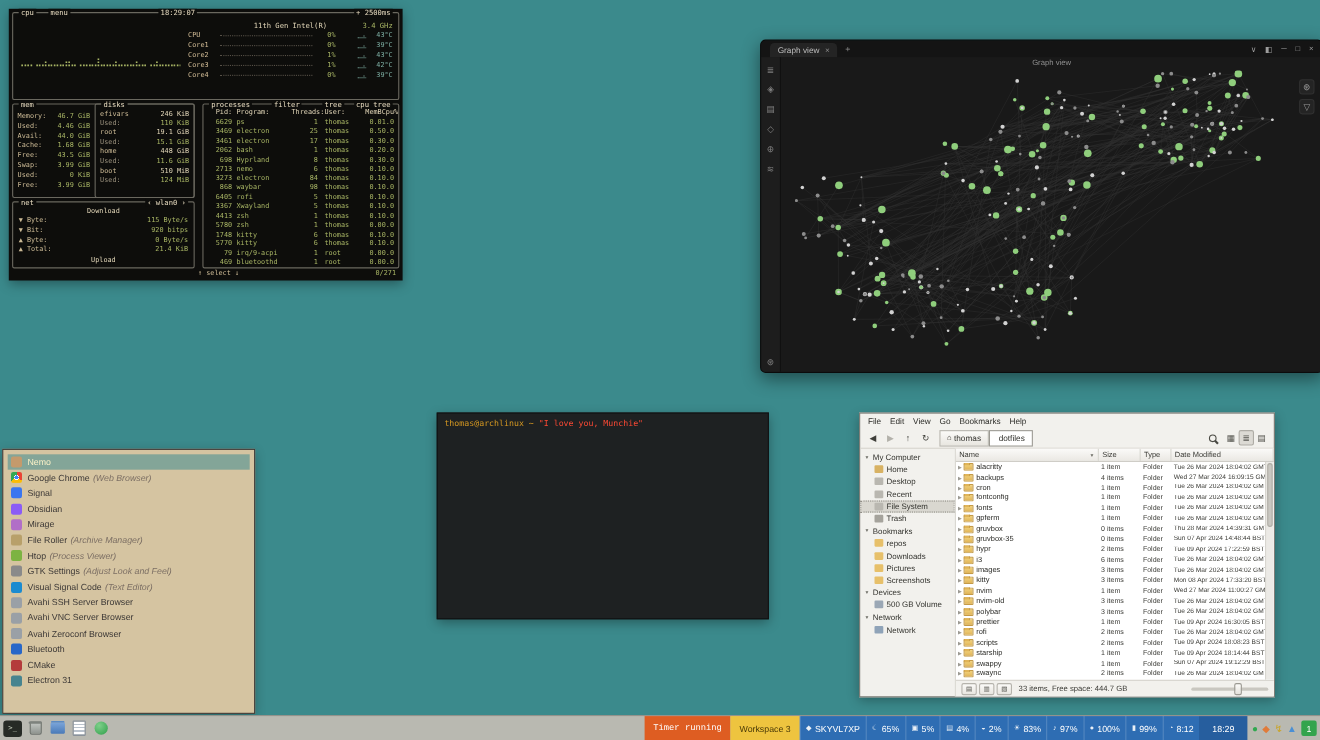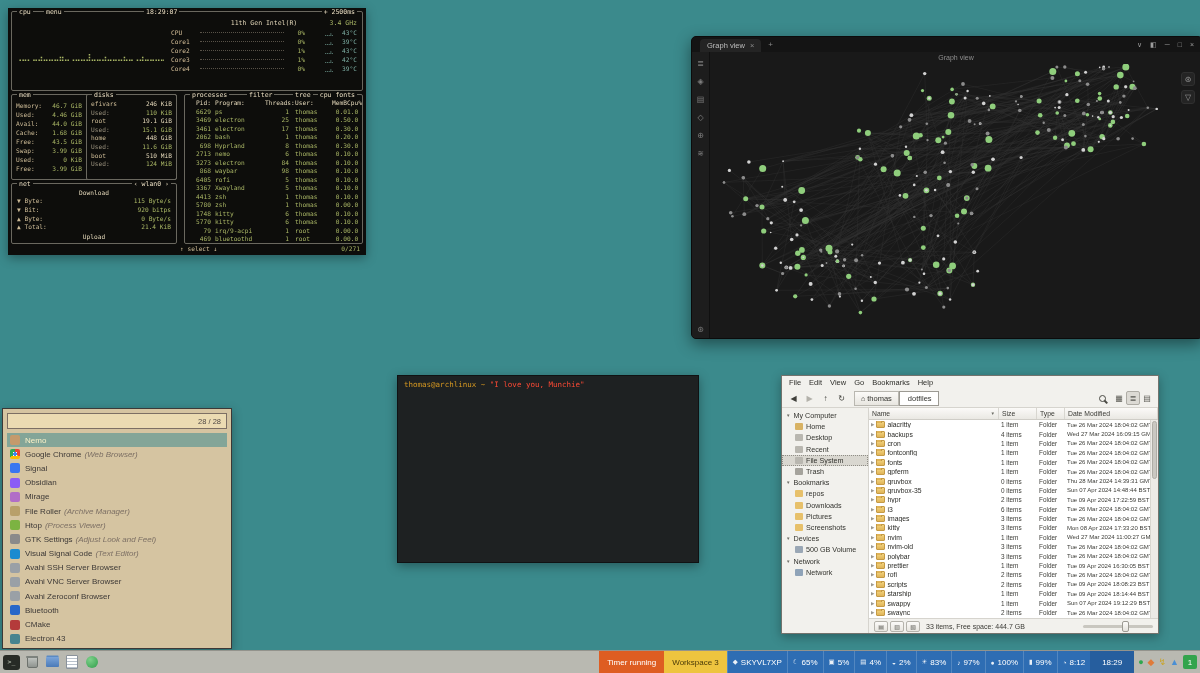--- a/index.html
+++ b/index.html
@@ -333,21 +333,21 @@
 
         </div>
         <div class="bt-net-dir">Upload</div>
       </div>
     </div>
 
     <div class="bt-box bt-proc">
       <span class="bt-tag" style="left:5px">processes</span>
       <span class="bt-tag" style="left:62px">filter</span>
       <span class="bt-tag" style="left:108px">tree</span>
-      <span class="bt-tag" style="right:5px">cpu fonts</span>
+      <span class="bt-tag" style="right:5px">cpu tree</span>
       <div class="bt-proc-head">
         <span class="c-pid">Pid:</span>
         <span class="c-prog">Program:</span>
         <span class="c-thr">Threads:</span>
         <span class="c-user">User:</span>
         <span class="c-mem">MemB</span>
         <span class="c-cpu">Cpu%</span>
       </div>
       <div>
 
@@ -1253,24 +1253,20 @@
   </section>
 
   <section class="win terminal">
     <div>
       <span class="term-prompt">thomas@archlinux ~</span>
       <span class="term-text">"I love you, Munchie"</span>
     </div>
   </section>
 
   <section class="win rofi">
-    <div class="rofi-search">
-      <span class="rofi-input"></span>
-      <span class="rofi-counter">28 / 28</span>
-    </div>
     <div class="rofi-list">
 
         <div class="rofi-item selected">
           <span class="rofi-icon" style="background: rgb(196, 154, 108);"></span>
           <span class="rofi-label">Nemo</span>
           <span class="rofi-desc"></span>
         </div>
 
         <div class="rofi-item">
           <span class="rofi-icon" style="background: radial-gradient(circle, rgb(66, 133, 244) 0px, rgb(66, 133, 244) 26%, rgb(255, 255, 255) 27%, rgb(255, 255, 255) 34%, rgba(0, 0, 0, 0) 35%), conic-gradient(rgb(234, 67, 53) 0deg, rgb(234, 67, 53) 33%, rgb(251, 188, 5) 33%, rgb(251, 188, 5) 66%, rgb(52, 168, 83) 66%, rgb(52, 168, 83) 100%);"></span>
@@ -1345,21 +1341,21 @@
         </div>
 
         <div class="rofi-item">
           <span class="rofi-icon" style="background: rgb(180, 59, 59);"></span>
           <span class="rofi-label">CMake</span>
           <span class="rofi-desc"></span>
         </div>
 
         <div class="rofi-item">
           <span class="rofi-icon" style="background: rgb(71, 132, 143);"></span>
-          <span class="rofi-label">Electron 43</span>
+          <span class="rofi-label">Electron 31</span>
           <span class="rofi-desc"></span>
         </div>
 
     </div>
   </section>
 
   <section class="win nemo">
     <div class="fm-menubar">
       <span class="fm-menu">File</span>
         <span class="fm-menu">Edit</span>
@@ -1756,21 +1752,21 @@
         <span class="tb-launcher lc-editor">
           <b style="font-weight:normal"></b>
         </span>
 
         <span class="tb-launcher lc-green">
           <b style="font-weight:normal"></b>
         </span>
 
     </div>
     <div class="tb-right">
-      <span class="tb-timer" style="background: rgb(222, 93, 34);">Timer running</span>
+      <span class="tb-timer" style="background: rgb(222, 93, 34); font-family: Liberation Mono, monospace;">Timer running</span>
       <span class="tb-workspace" style="background: rgb(238, 196, 63);">Workspace 3</span>
       <div class="tb-status" style="background: rgb(46, 109, 179);">
 
           <span class="tb-seg">
             <span class="tb-seg-icon">◆</span>
             <span>SKYVL7XP</span>
           </span>
 
           <span class="tb-seg">
             <span class="tb-seg-icon">☾</span>

